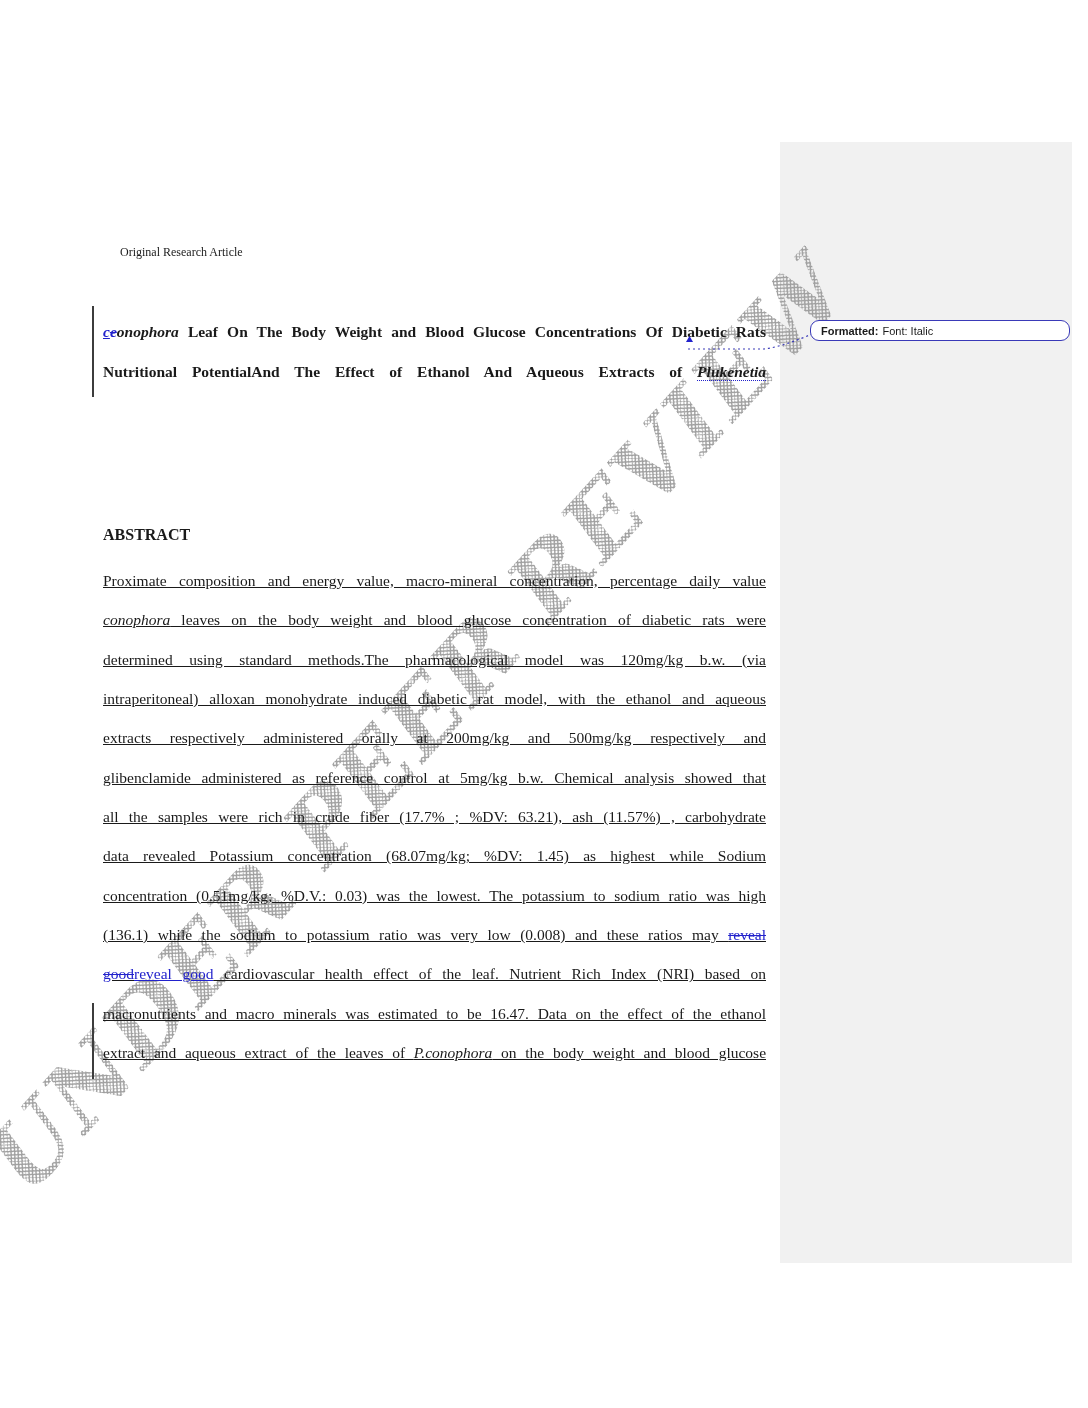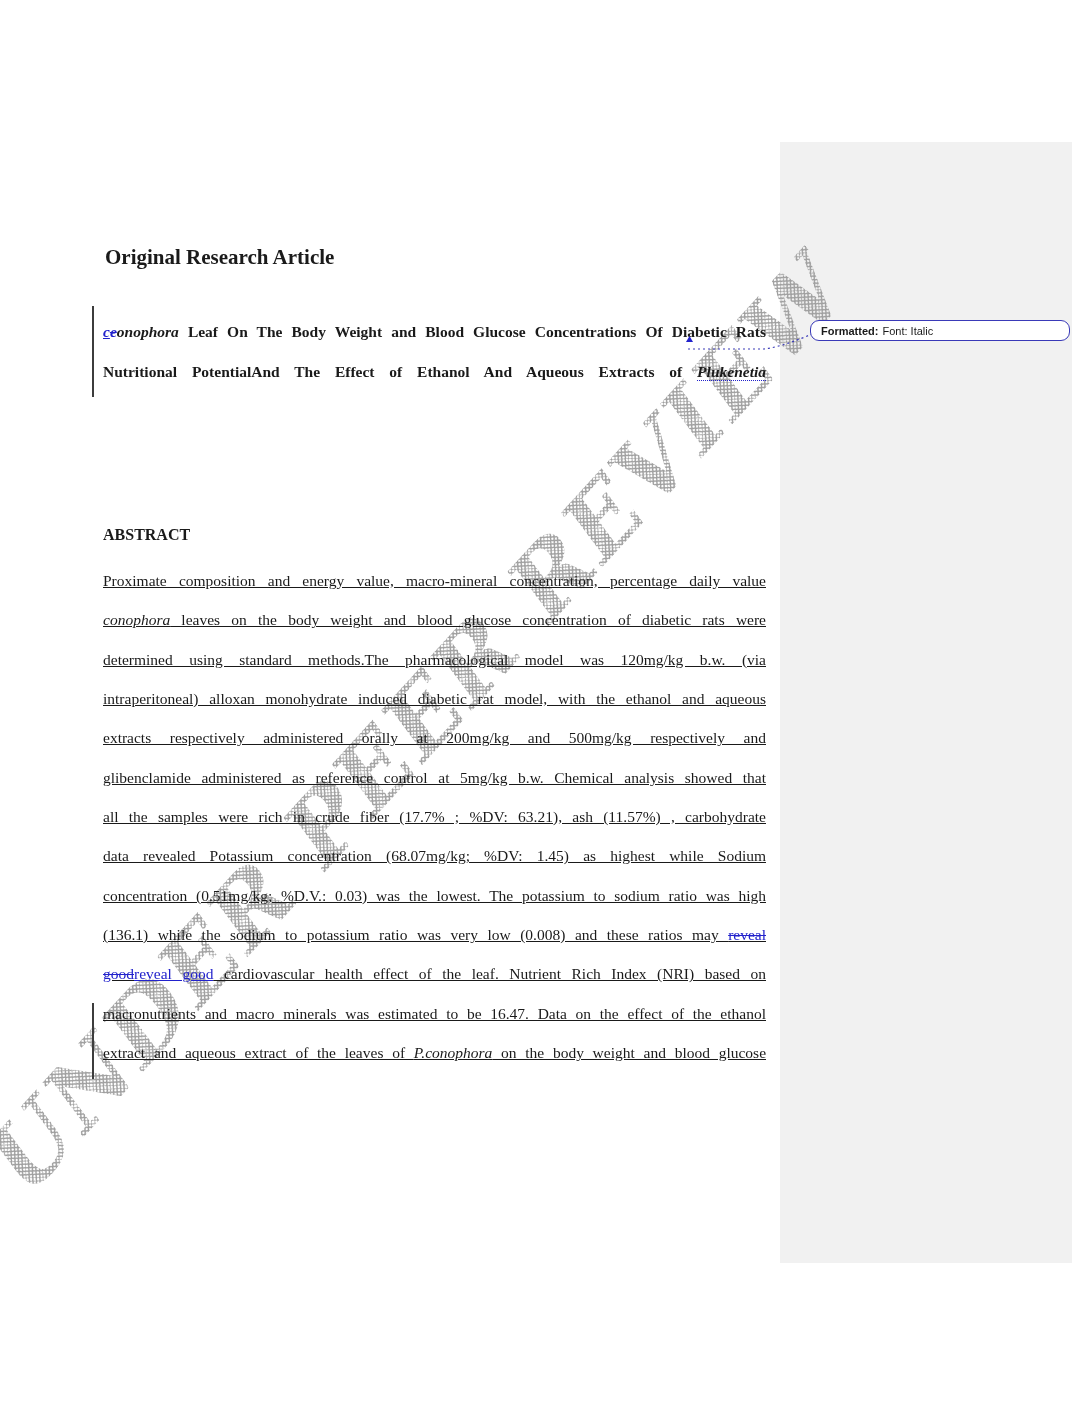--- a/index.html
+++ b/index.html
@@ -27,21 +27,21 @@
       repeating-linear-gradient(45deg, var(--watermark_gray,#9f9f9f) 0 1.2px, rgba(255,255,255,0) 1.2px 3.4px),
       repeating-linear-gradient(-45deg, var(--watermark_gray,#9f9f9f) 0 1.2px, rgba(255,255,255,0) 1.2px 3.4px);
     -webkit-background-clip:text;background-clip:text;
     z-index:1;pointer-events:none;
   }
   @supports not (-webkit-background-clip:text){
     .watermark{color:#b5b5b5;background:none;}
   }
 
   .article-type{
-    position:absolute;left:105px;top:245px;font-size:21px;font-weight:bold;z-index:2;
+    position:absolute;left:120px;top:245px;font-size:12px;font-weight:normal;z-index:2;
   }
 
   .title-block{
     position:absolute;left:103px;top:312px;width:663px;
     font-size:15.5px;line-height:40px;z-index:2;
   }
   .abstract-heading{
     position:absolute;left:103px;top:526px;font-size:16px;font-weight:bold;z-index:2;
   }
   .abstract-block{

